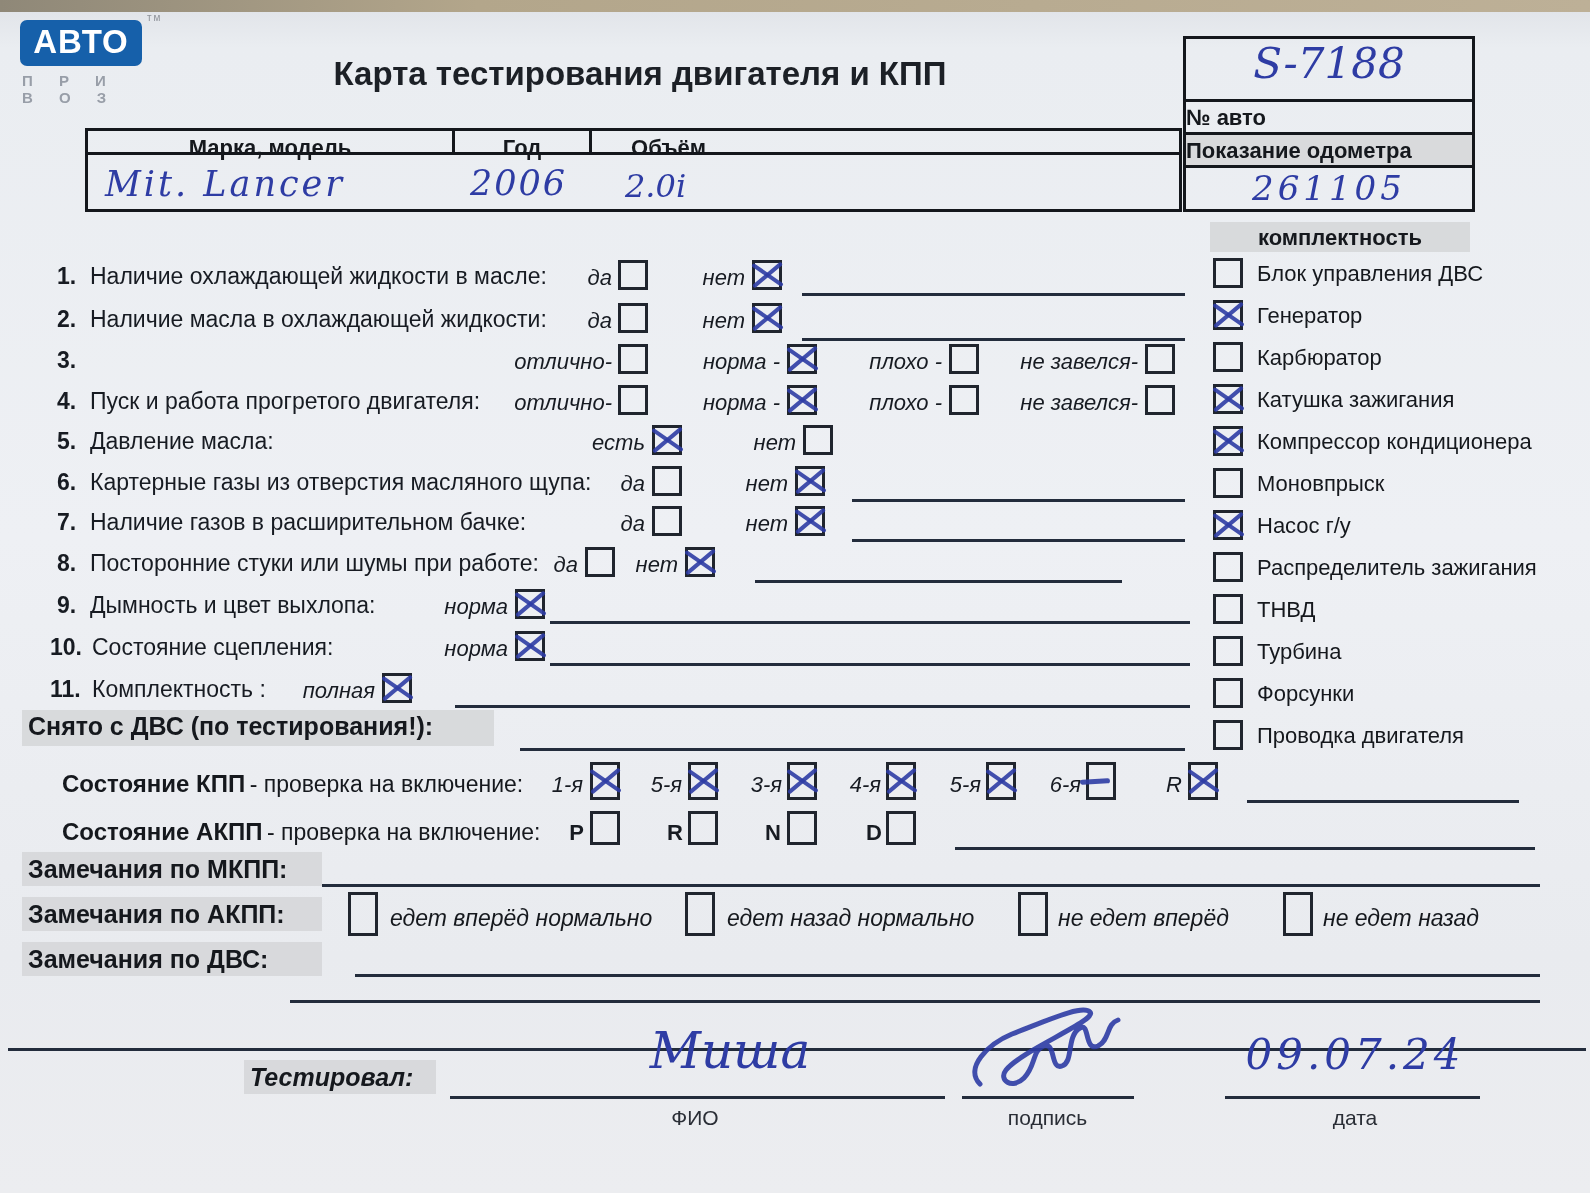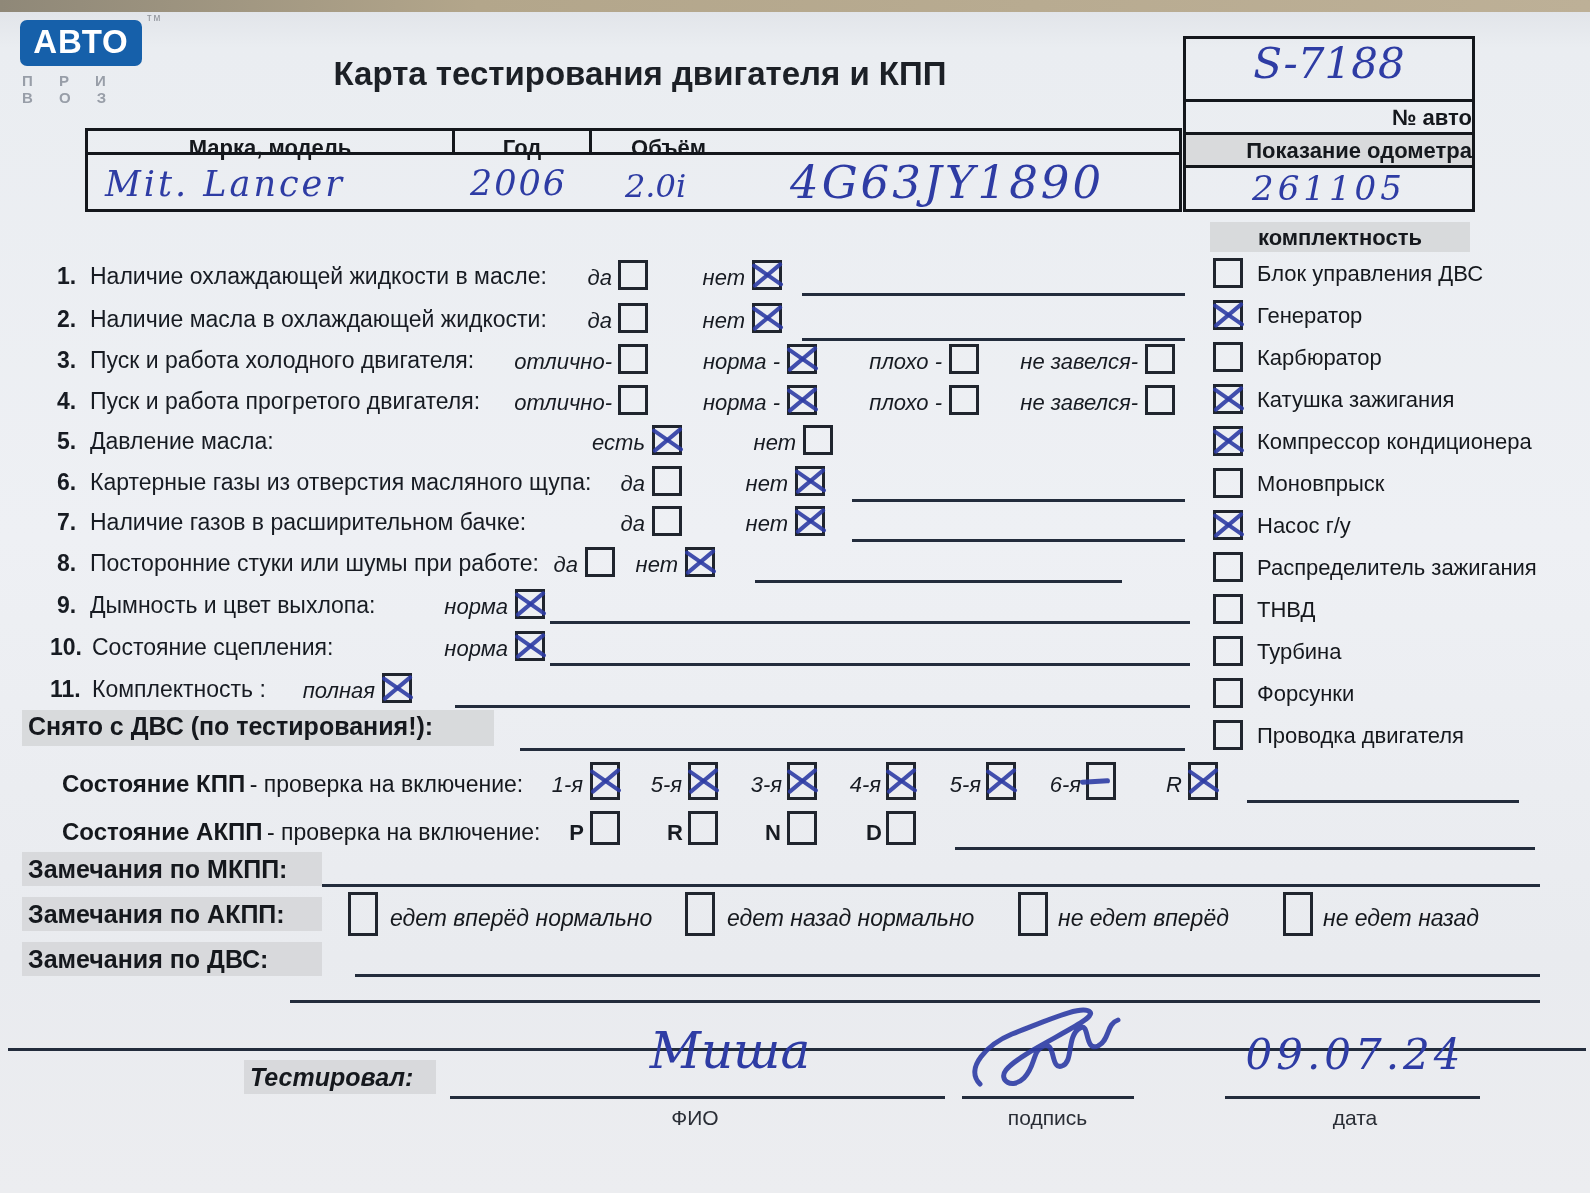--- a/index.html
+++ b/index.html
@@ -22,21 +22,21 @@
   .line{position:absolute;border-top:3px solid var(--linecol)}
   .bar{position:absolute;background:#d6d7d9;opacity:.9}
   .hand{position:absolute;font-family:"DejaVu Serif",serif;font-style:italic;color:var(--pen);white-space:nowrap}
   .logo{position:absolute;left:20px;top:20px;width:122px;height:46px;background:#1660aa;border-radius:7px;
         color:#fff;font-weight:bold;font-size:33px;text-align:center;line-height:44px;letter-spacing:1px}
   .logo-sub{position:absolute;left:22px;top:72px;width:130px;font-size:15px;letter-spacing:11px;color:#989ea8;font-weight:bold}
   .logo-tm{position:absolute;left:147px;top:12px;font-size:10px;color:#8e9299;letter-spacing:2px}
   .title{position:absolute;left:280px;top:55px;width:720px;text-align:center;font-size:33px;font-weight:bold;color:#1c2026}
   .refbox{position:absolute;left:1183px;top:36px;width:292px;height:176px;border:3px solid #14171c}
   .refbox .r1{height:60px;text-align:center}
-  .refbox .r2,.refbox .r3{height:33px;border-top:3px solid #14171c;font-weight:bold;font-size:22px;text-align:right;line-height:32px;color:#15181d}
+  .refbox .r2,.refbox .r3{height:33px;border-top:3px solid #14171c;font-weight:bold;font-size:22px;text-align:left;line-height:32px;color:#15181d}
   .refbox .r3{background:#d9dadc}
   .refbox .r4{height:44px;border-top:3px solid #14171c;text-align:center}
   .vtable{position:absolute;left:85px;top:128px;width:1097px;height:84px;border:3px solid #14171c}
   .vtable .hrow{display:flex;height:24px;border-bottom:3px solid #14171c}
   .vtable .hcell{border-right:3px solid #14171c;font-weight:bold;font-size:22px;text-align:center;line-height:33px;color:#15181d}
   .vtable .hcell:last-child{border-right:none}
   .eq-label{position:absolute;font-size:22px;color:#15181d;white-space:nowrap}
   .kpp-bold{font-weight:bold;font-size:24px;color:#15181d}
   .kpp-rest{font-size:23px;color:#15181d}
   .caption{position:absolute;font-size:21px;color:#2a2e36;text-align:center}
@@ -64,21 +64,20 @@
   <div class="vtable">
     <div class="hrow">
       <div class="hcell" style="width:367px">Марка, модель</div>
       <div class="hcell" style="width:137px">Год</div>
       <div class="hcell" style="width:153px">Объём</div>
     </div>
   </div>
   <span class="hand" style="left:105px;top:164px;font-size:35px;letter-spacing:3px">Mit. Lancer</span>
   <span class="hand" style="left:470px;top:163px;font-size:35px;letter-spacing:2px">2006</span>
   <span class="hand" style="left:625px;top:167px;font-size:32px">2.0i</span>
-  <span class="hand" style="left:790px;top:156px;font-size:45px;letter-spacing:3px">4G63JY1890</span>
 
   <div class="bar" style="left:1210px;top:222px;width:260px;height:30px"></div>
   <span class="abs" style="left:1210px;top:225px;width:260px;text-align:center;font-weight:bold;font-size:22px;color:#15181d">комплектность</span>
 
   <span class="cb" style="left:1213px;top:258px"></span>
   <span class="eq-label" style="left:1257px;top:261px">Блок управления ДВС</span>
   <span class="cb checked" style="left:1213px;top:300px"></span>
   <span class="eq-label" style="left:1257px;top:303px">Генератор</span>
   <span class="cb" style="left:1213px;top:342px"></span>
   <span class="eq-label" style="left:1257px;top:345px">Карбюратор</span>
@@ -111,21 +110,20 @@
 
   <span class="abs num" style="left:57px;top:306px">2.</span>
   <span class="abs lbl" style="left:90px;top:306px">Наличие масла в охлаждающей жидкости:</span>
   <span class="opt" style="left:560px;top:308px;width:52px">да</span>
   <span class="cb" style="left:618px;top:303px"></span>
   <span class="opt" style="left:695px;top:308px;width:50px">нет</span>
   <span class="cb checked" style="left:752px;top:303px"></span>
   <div class="line" style="left:802px;top:338px;width:383px"></div>
 
   <span class="abs num" style="left:57px;top:347px">3.</span>
-  <span class="abs lbl" style="left:90px;top:347px">Пуск и работа холодного двигателя:</span>
   <span class="opt" style="left:495px;top:349px;width:117px">отлично-</span>
   <span class="cb" style="left:618px;top:344px"></span>
   <span class="opt" style="left:693px;top:349px;width:87px">норма -</span>
   <span class="cb checked" style="left:787px;top:344px"></span>
   <span class="opt" style="left:860px;top:349px;width:82px">плохо -</span>
   <span class="cb" style="left:949px;top:344px"></span>
   <span class="opt" style="left:1012px;top:349px;width:126px">не завелся-</span>
   <span class="cb" style="left:1145px;top:344px"></span>
 
   <span class="abs num" style="left:57px;top:388px">4.</span>

